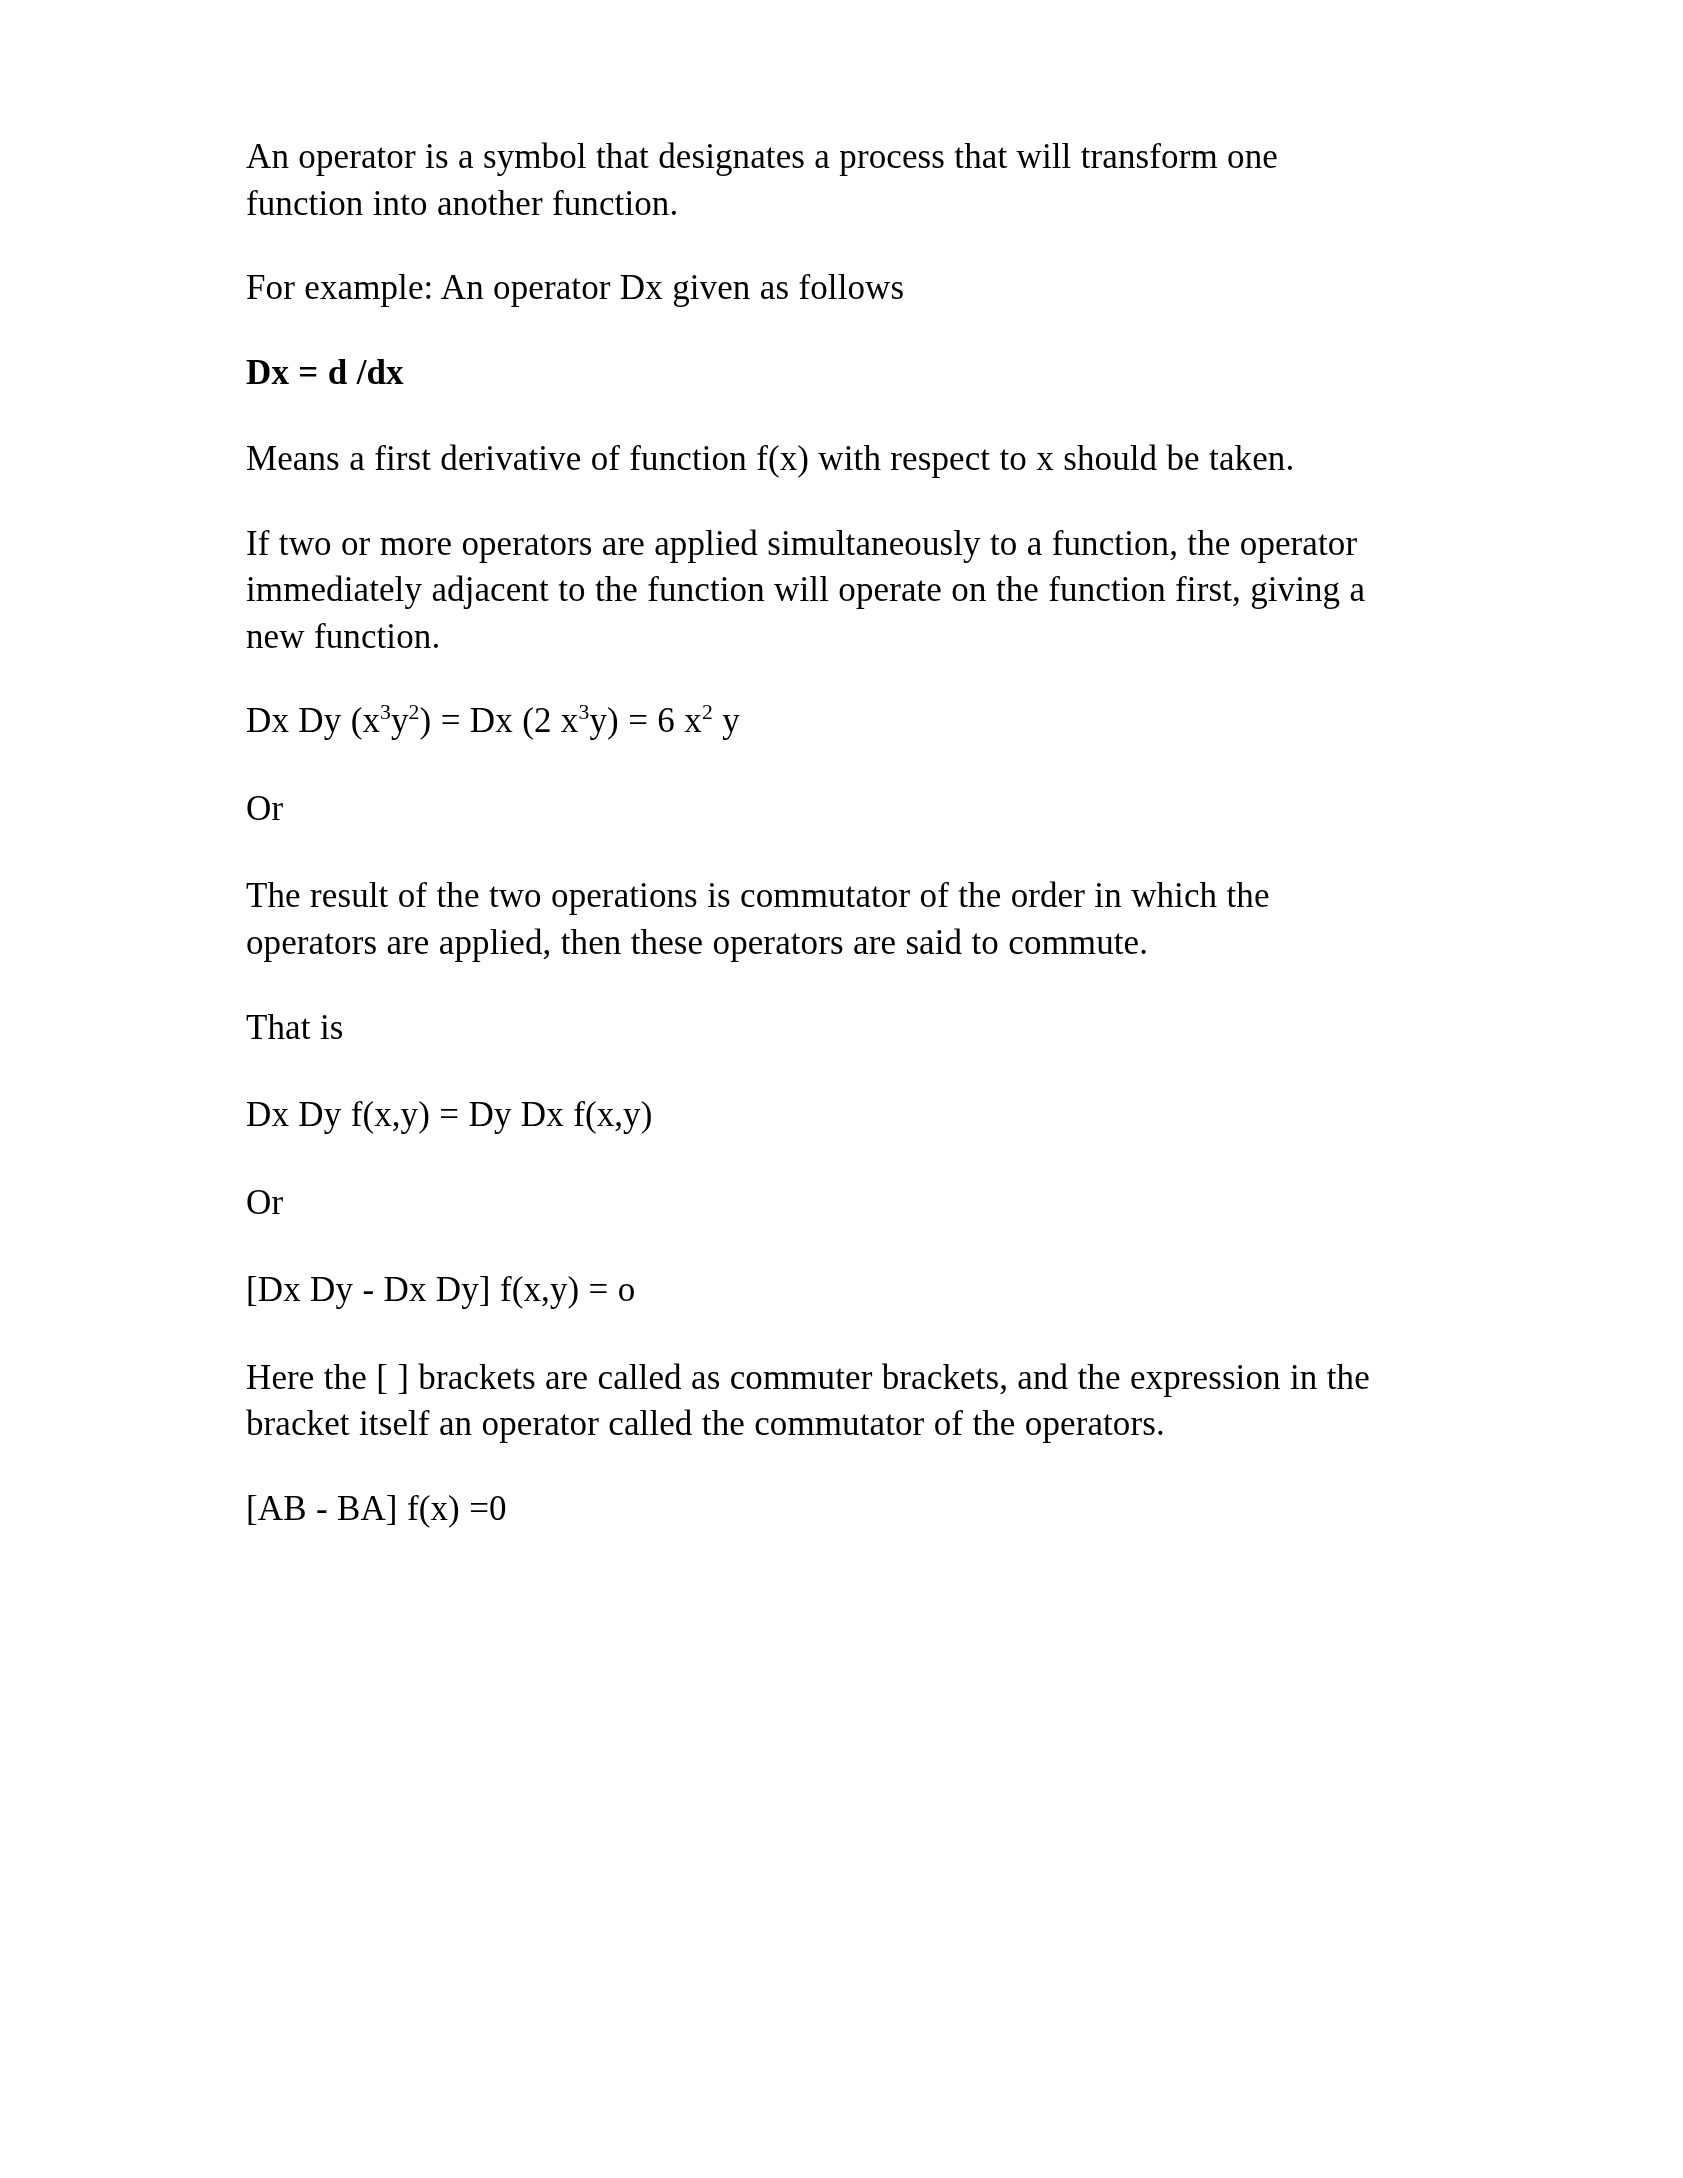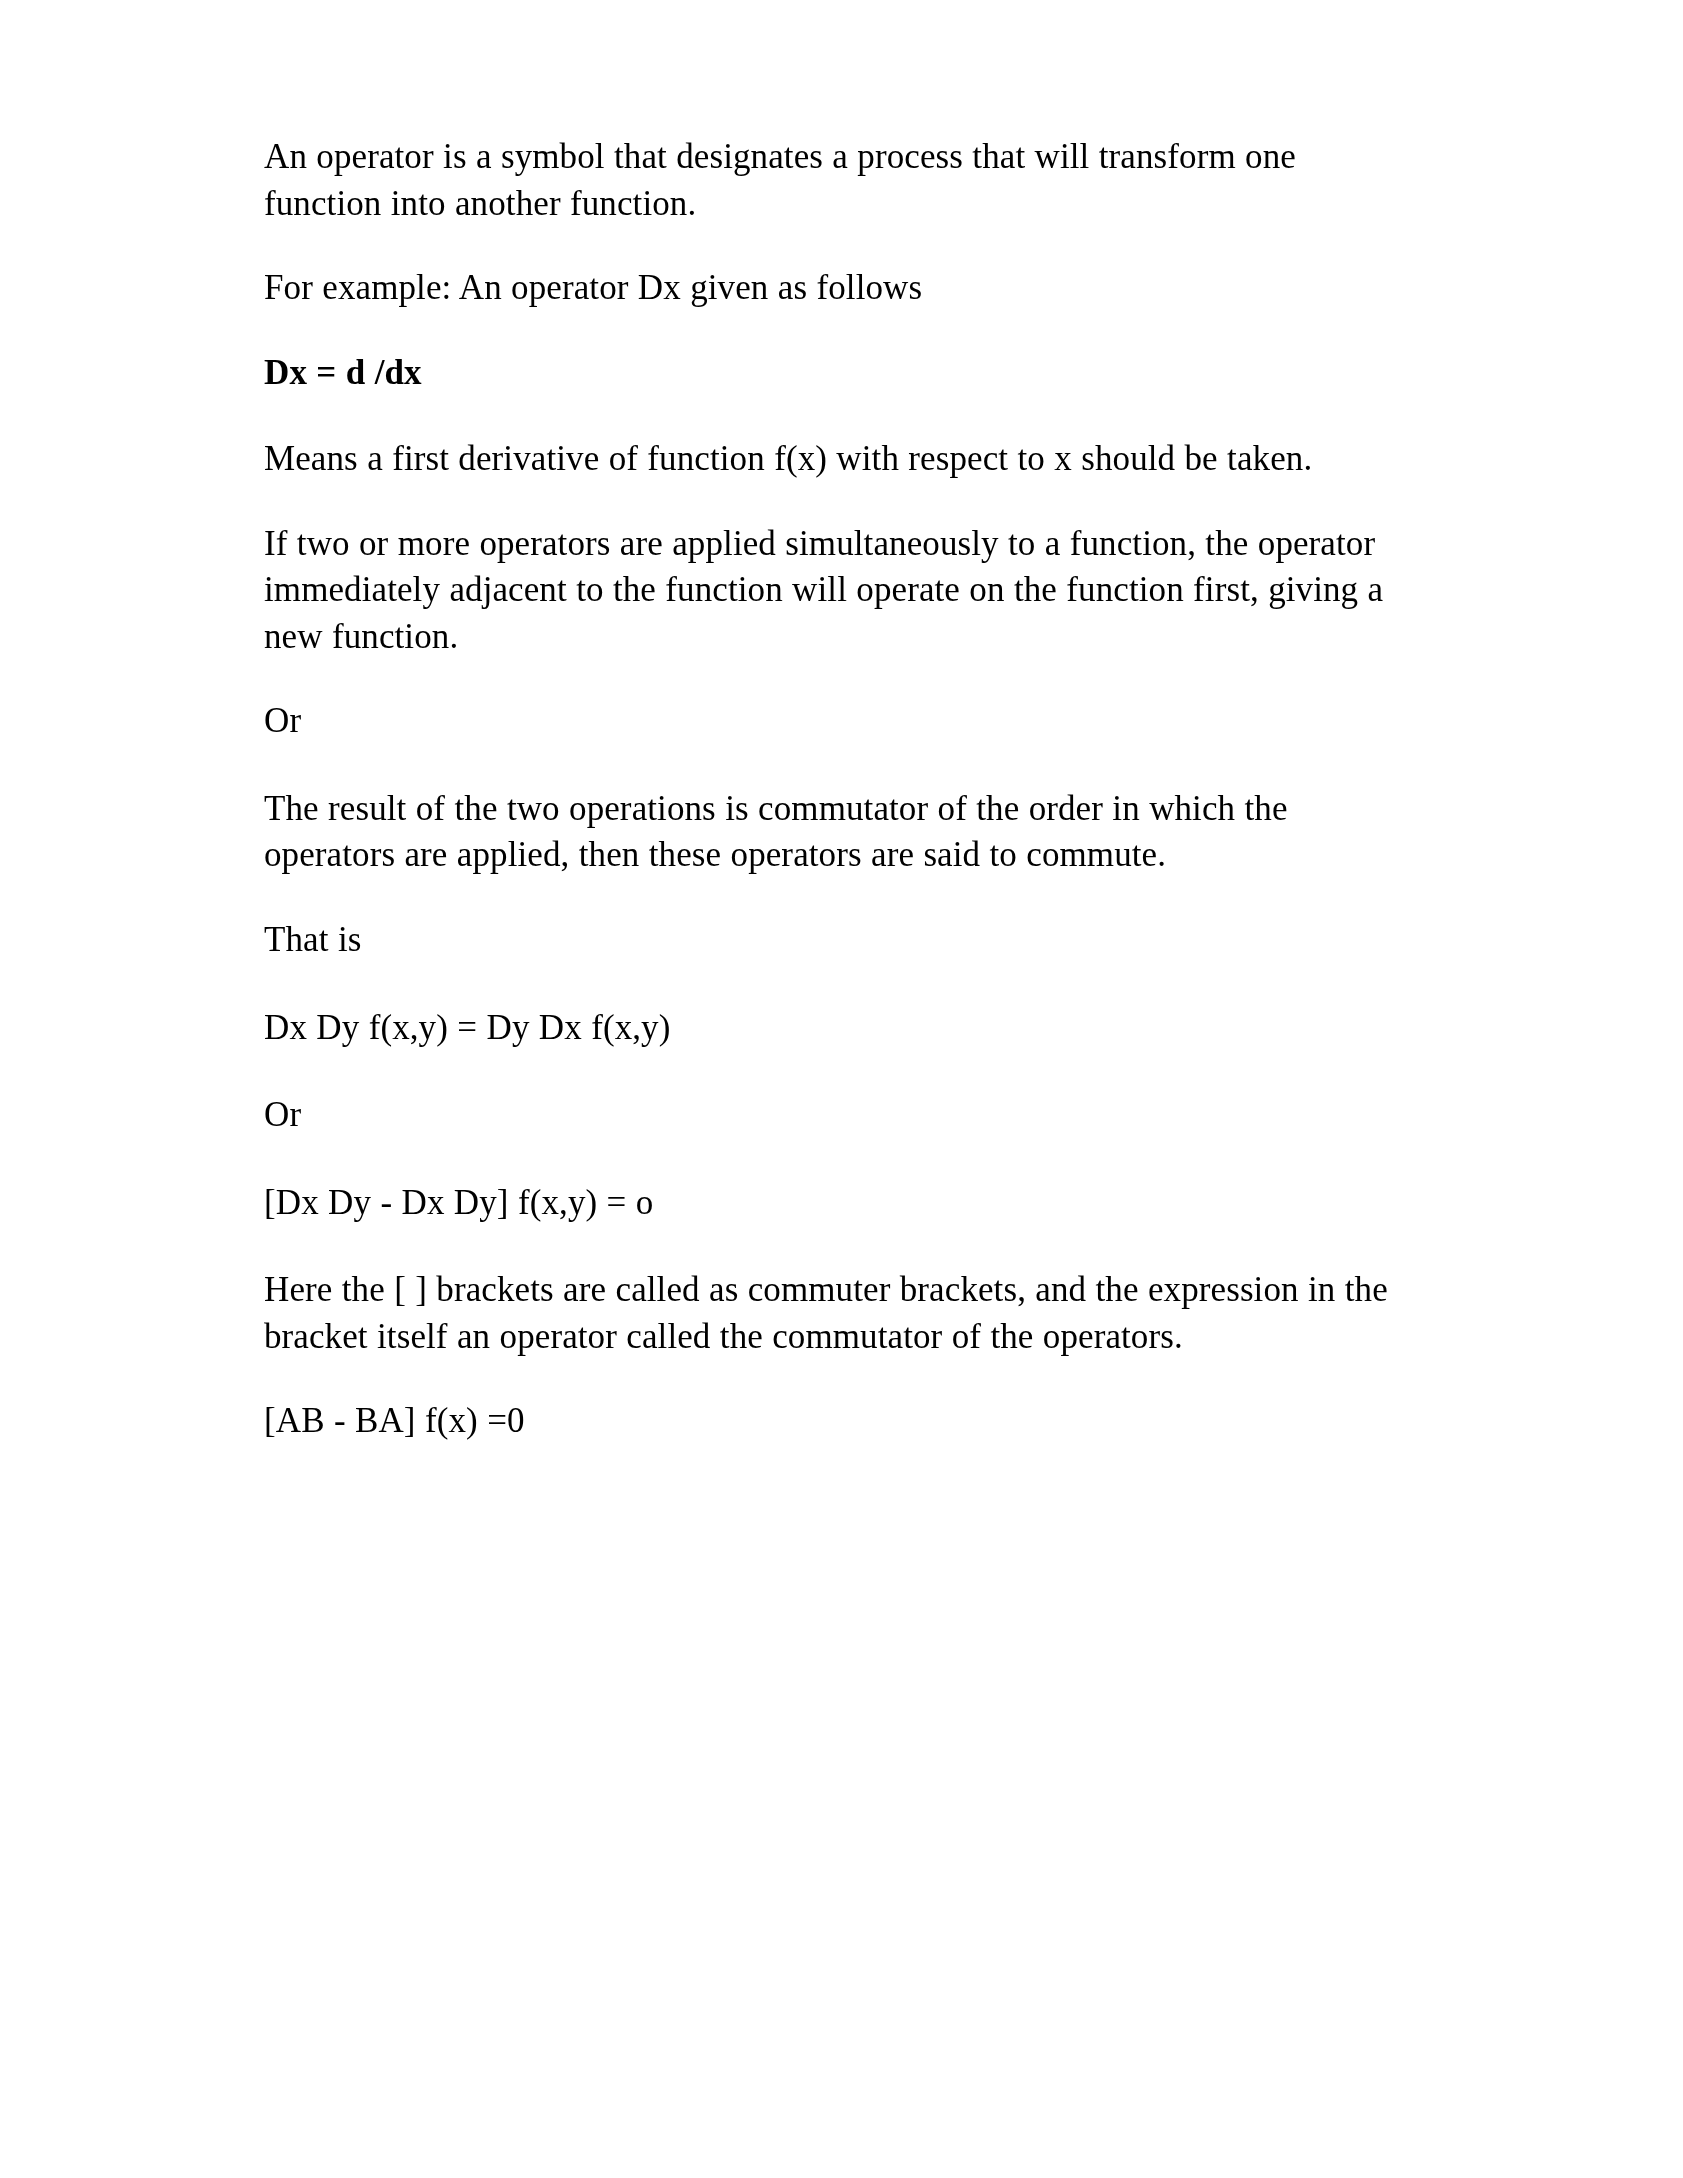--- a/index.html
+++ b/index.html
@@ -15,21 +15,20 @@
     color: #000000;
     -webkit-font-smoothing: antialiased;
   }
   .page {
     position: relative;
     width: 1348px;
     height: 2178px;
     background: #ffffff;
     box-sizing: border-box;
     padding: 134px 238px 16px 246px;
-    margin-left: 18px;
   }
   .doc-body {
     width: 1158px;
   }
   .para {
     font-size: 35px;
     line-height: 1.33;
     margin: 0 0 38px 0;
     letter-spacing: 0.1px;
     word-spacing: 0.5px;
@@ -54,20 +53,21 @@
 </head>
 <body>
 
 <div class="page">
   <div class="doc-body" id="doc-body">
       <p class="para">An operator is a symbol that designates a process that will transform one function into another function.</p>
       <p class="para">For example:    An operator Dx given as follows</p>
       <p class="para bold-eq">Dx    = d /dx</p>
       <p class="para">Means a first derivative of function f(x) with respect to x should be taken.</p>
       <p class="para">If two or more operators are applied simultaneously to a function, the operator immediately adjacent to the function will operate on the function first, giving a new function.</p>
+      <p class="para eq">Dx Dy (x<sup>3</sup>y<sup>2</sup>) = Dx (2 x<sup>3</sup>y)   = 6 x<sup>2</sup> y</p>
       <p class="para short">Or</p>
       <p class="para">The result of the two operations is commutator of the order in which the operators are applied, then these operators are said to commute.</p>
       <p class="para short">That is</p>
       <p class="para eq">Dx Dy f(x,y)   = Dy Dx f(x,y)</p>
       <p class="para short">Or</p>
       <p class="para eq">[Dx Dy - Dx Dy] f(x,y)  = o</p>
       <p class="para">Here the [ ] brackets are called as commuter brackets, and the expression in the bracket itself an operator called the commutator of the operators.</p>
       <p class="para eq">[AB  - BA] f(x) =0</p>
     </div>
 </div>

